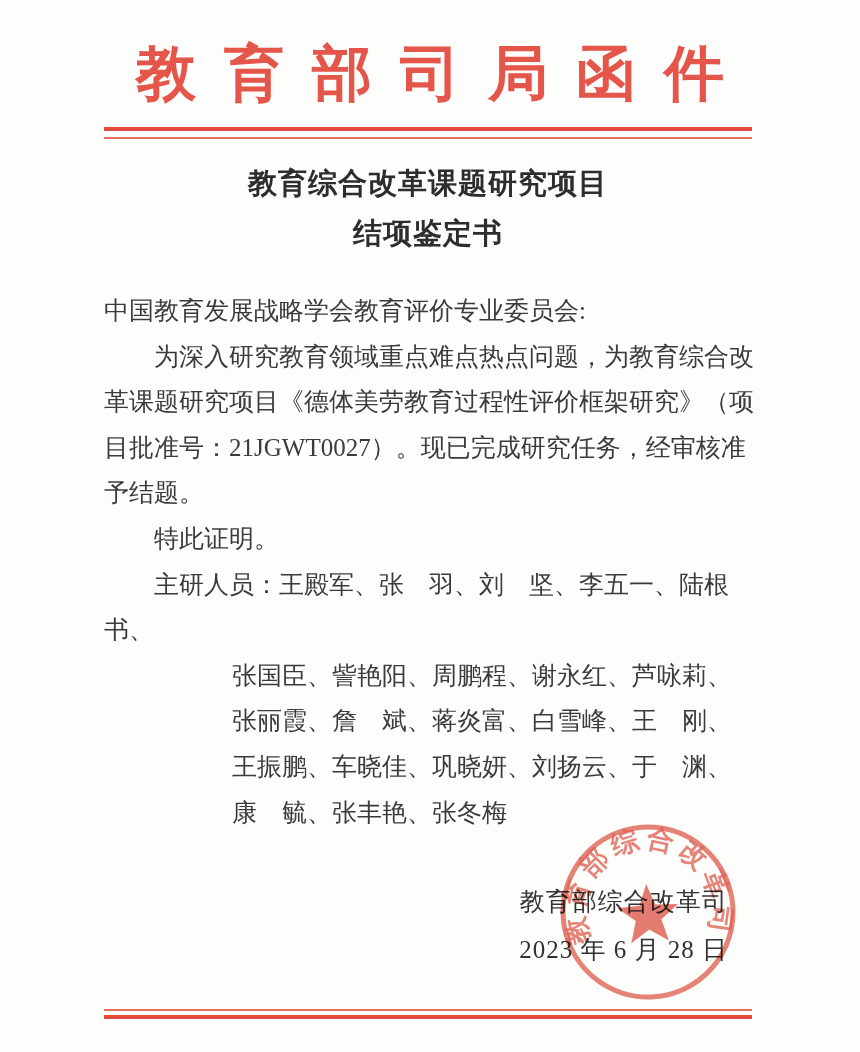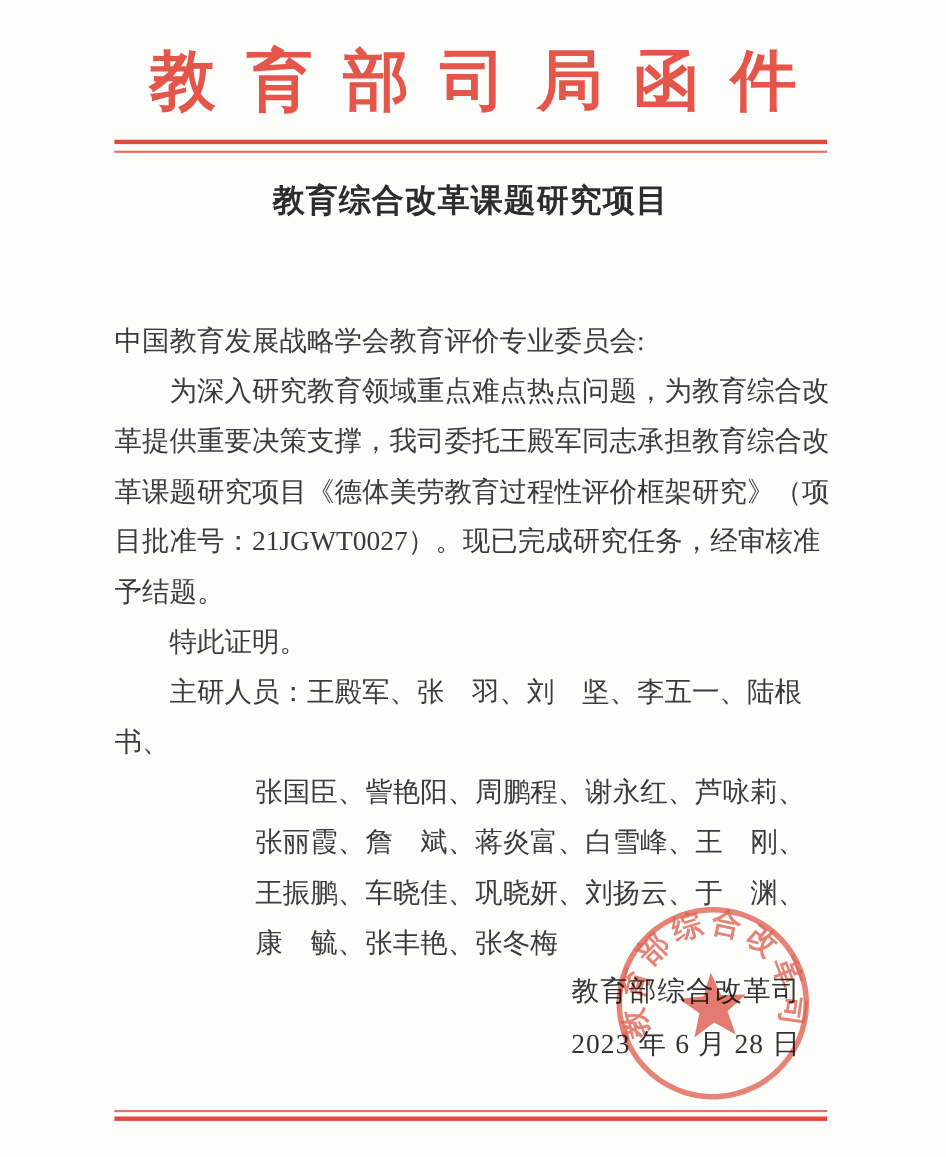--- a/index.html
+++ b/index.html
@@ -73,26 +73,26 @@
 
 <div class="page">
 
   <div class="letterhead">教育部司局函件</div>
 
   <div class="rule rule-top-thick"></div>
   <div class="rule rule-top-thin"></div>
 
   <div class="doc-title">
     <div>教育综合改革课题研究项目</div>
+    <div>结项鉴定书</div>
   </div>
 
   <div class="body-block">
     <div>中国教育发展战略学会教育评价专业委员会:</div>
     <div class="indent">为深入研究教育领域重点难点热点问题，为教育综合改</div>
-    <div>革提供重要决策支撑，我司委托王殿军同志承担教育综合改</div>
     <div>革课题研究项目《德体美劳教育过程性评价框架研究》（项</div>
     <div>目批准号：21JGWT0027）。现已完成研究任务，经审核准</div>
     <div>予结题。</div>
     <div class="indent">特此证明。</div>
     <div class="indent">
       <span>主研人员：</span><span>王殿军、张　羽、刘　坚、李五一、陆根书、</span>
     </div>
     <div class="researcher-cont">张国臣、訾艳阳、周鹏程、谢永红、芦咏莉、</div>
     <div class="researcher-cont">张丽霞、詹　斌、蒋炎富、白雪峰、王　刚、</div>
     <div class="researcher-cont">王振鹏、车晓佳、巩晓妍、刘扬云、于　渊、</div>

